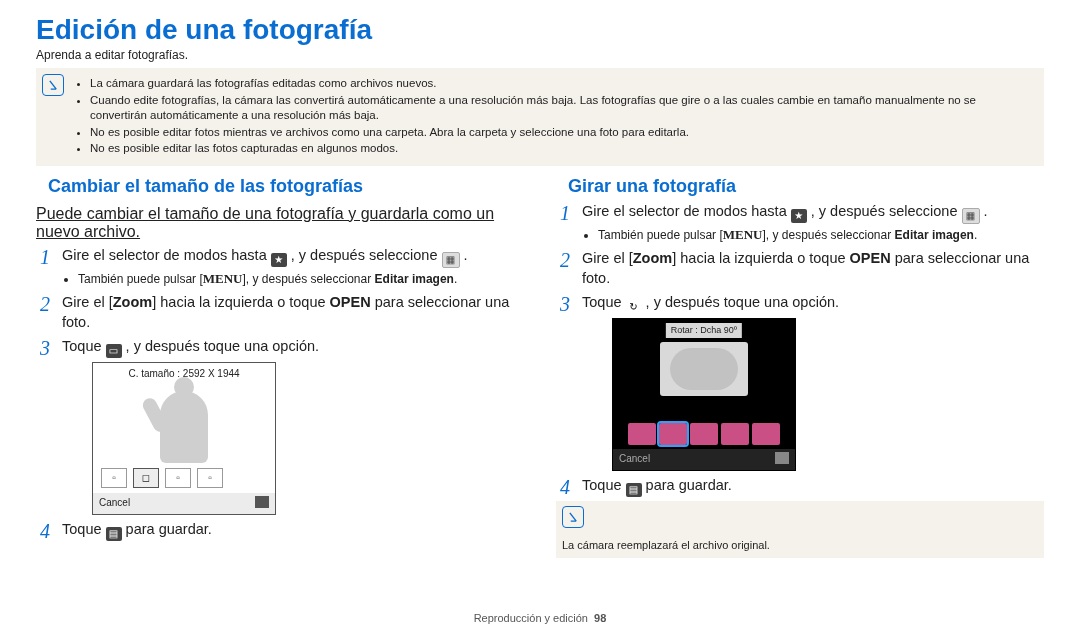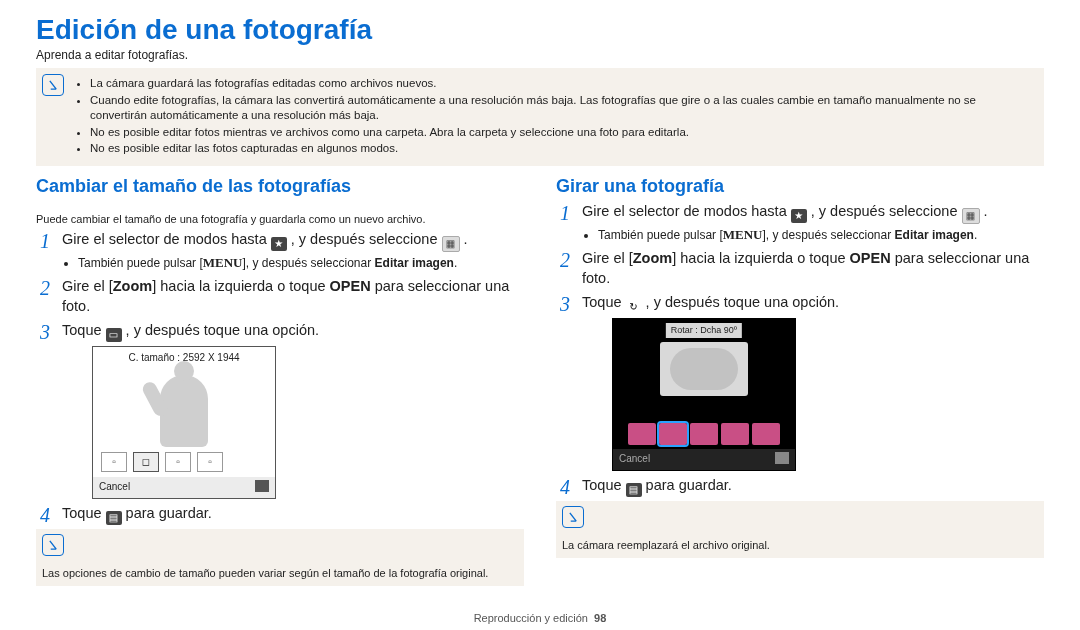--- a/index.html
+++ b/index.html
@@ -57,25 +57,26 @@
   ul.notelist li { margin: 0 0 1px 0; }
   .columns {
     display: flex;
     gap: 32px;
   }
   .col { flex: 1; min-width: 0; }
   h2 {
     color: #0a6dd1;
     font-weight: 600;
     font-size: 18px;
-    margin: 0 0 2px 0;
+    margin: 0 0 2px 12px;
   }
   .lead {
-    font-size: 11px;
-    margin: 16px 0 4px 0;
+    font-size: 16px;
+    margin: 8px 0 4px 0;
+    text-decoration: underline;
   }
   ol.steps {
     list-style: none;
     padding: 0;
     margin: 4px;
     counter-reset: step;
   }
   ol.steps > li {
     counter-increment: step;
     position: relative;
@@ -276,28 +277,20 @@
             </div>
           </div>
         </li>
         <li>
           <span>Toque </span>
           <span class="inline-icon">▤</span>
           <span> para guardar.</span>
         </li>
       </ol>
 
-      <div class="notebox small">
-        <div class="note-icon">
-          <svg viewBox="0 0 24 24" fill="none" stroke="currentColor" stroke-width="3">
-              <path d="M4 2l14 18M6 20h12"></path>
-            </svg>
-        </div>
-        <div>Las opciones de cambio de tamaño pueden variar según el tamaño de la fotografía original.</div>
-      </div>
     </div>
 
     <div class="col">
       <h2>Girar una fotografía</h2>
 
       <ol class="steps">
         <li>
           <span>Gire el selector de modos hasta </span>
           <span class="inline-icon">★</span>
           <span> , y después seleccione </span>

